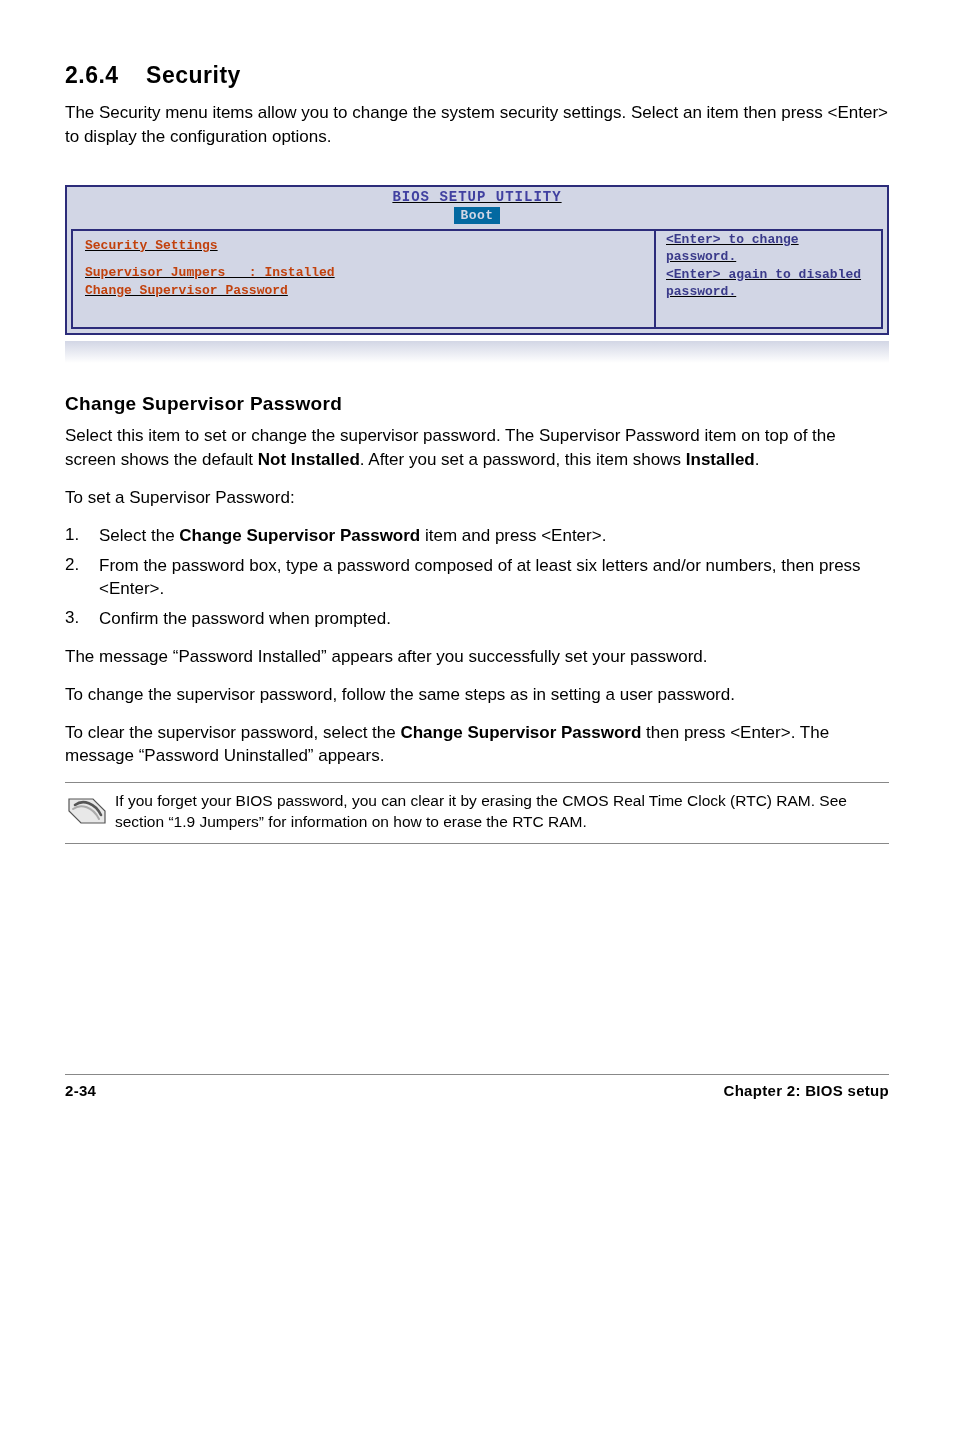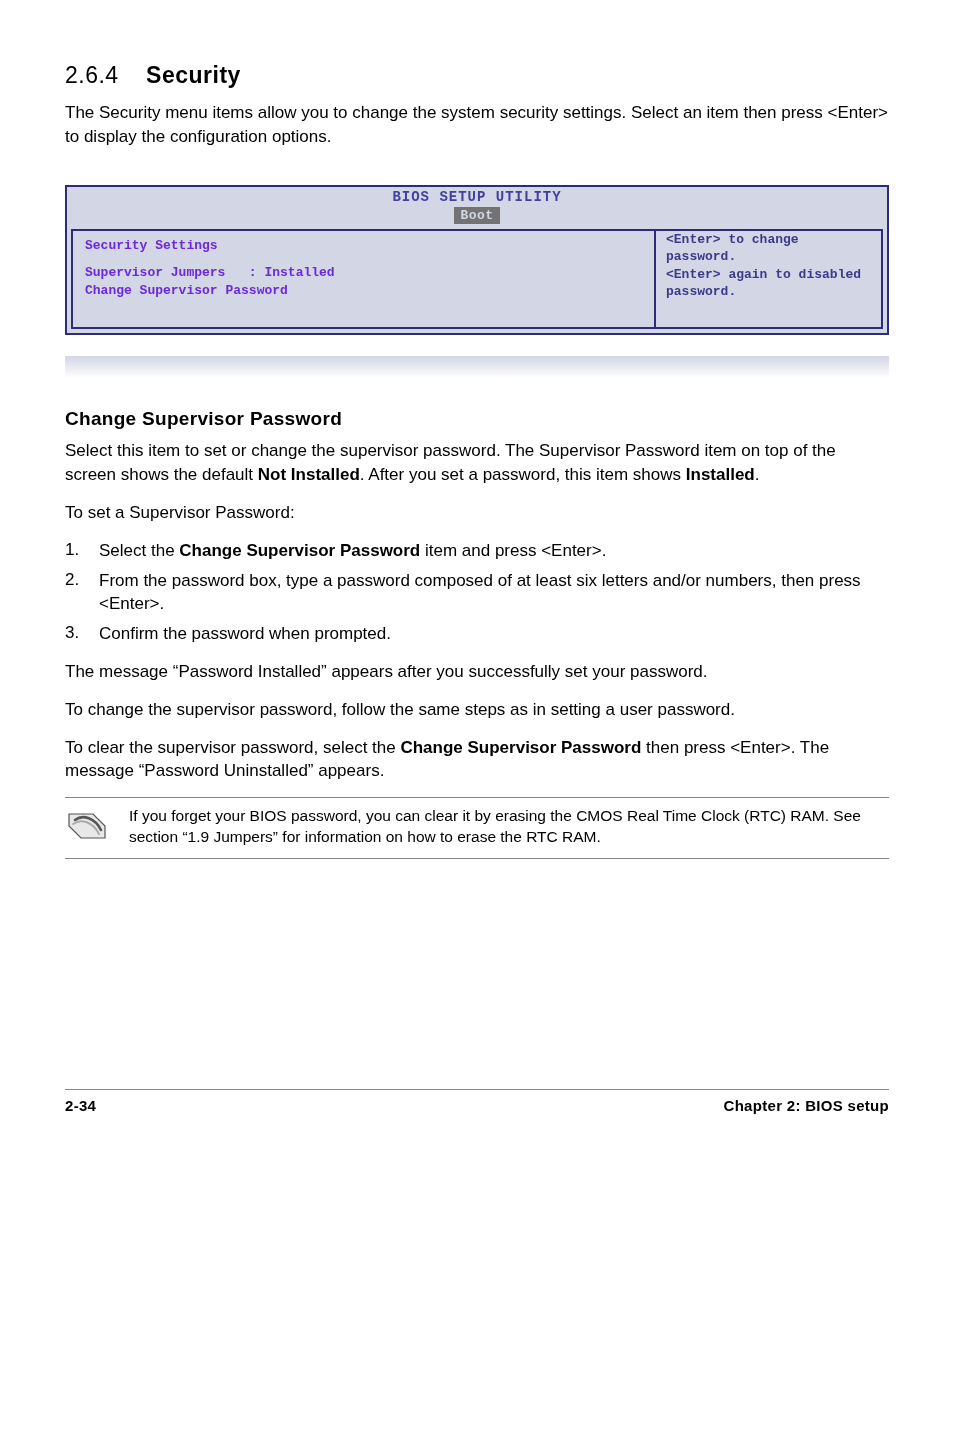--- a/index.html
+++ b/index.html
@@ -4,50 +4,51 @@
   <style>
     * { margin: 0; padding: 0; box-sizing: border-box; }
     body {
       font-family: Arial, Helvetica, sans-serif;
       background: #fff;
       color: #000;
       width: 954px;
       padding: 60px 65px 40px 65px;
       line-height: 1.35;
     }
-    .section-number { font-weight: normal; font-size: 23px; letter-spacing: 0.5px; text-align: right; }
+    .section-number { font-weight: bold; font-size: 23px; letter-spacing: 0.5px; text-align: right; }
     .section-title { font-weight: bold; font-size: 23px; letter-spacing: 0.5px; margin-left: 23px; }
     .heading-row { margin-bottom: 10px; }
     .intro { font-size: 17px; margin-bottom: 36px; line-height: 1.4; }
 
     .bios-box {
       border: 2px solid #2c2c7a;
       background: #d2d6e5;
       font-family: "Courier New", monospace;
       font-size: 13px;
-      margin-bottom: 23px;
+      margin-bottom: 8px;
       position: relative;
+      text-decoration: underline;
     }
     .bios-title-bar {
       background: #d2d6e5;
       text-align: center;
       font-weight: bold;
       color: #4040a0;
       font-size: 14px;
       padding: 1px 0 0 0;
       letter-spacing: 1px;
     }
     .bios-tab-row {
       text-align: center;
       height: 18px;
       position: relative;
     }
     .bios-tab {
       display: inline-block;
-      background: #737373;
+      background: #0369a1;
       color: #d2d6e5;
       font-weight: bold;
       padding: 0 6px;
       font-size: 13px;
       letter-spacing: 0.5px;
     }
     .bios-fade {
       height: 22px;
       background: linear-gradient(to bottom, rgba(210,214,229,1), rgba(255,255,255,1));
       margin: -2px 0 0 0;
@@ -56,21 +57,21 @@
 
     .bios-panel-border {
       border: 2px solid #2c2c7a;
       margin: 4px;
       display: flex;
     }
     .bios-panel-left {
       flex: 1;
       border-right: 2px solid #2c2c7a;
       padding: 6px 12px 26px 12px;
-      color: #6d28d9;
+      color: #c2410c;
       font-weight: bold;
     }
     .bios-panel-right {
       width: 225px;
       padding: 0 10px 26px 10px;
       color: #3a3a8a;
       font-weight: bold;
     }
     .bios-panel-left .hdr { margin-bottom: 10px; }
     .bios-panel-left .row { white-space: pre; }
@@ -83,21 +84,21 @@
     ol.steps li .txt { flex: 1; line-height: 1.4; }
     .bold-inline { font-weight: bold; }
 
     .note-box {
       display: flex;
       border-top: 1px solid #888;
       border-bottom: 1px solid #888;
       padding: 8px 0;
       margin-top: 10px;
       align-items: flex-start;
-      gap: 18px;
+      gap: 4px;
     }
     .note-icon { width: 46px; flex-shrink: 0; padding-top: 2px; }
     .note-text { font-size: 15.5px; line-height: 1.35; }
 
     .footer {
       display: flex;
       justify-content: space-between;
       border-top: 1px solid #888;
       margin-top: 230px;
       padding-top: 6px;

